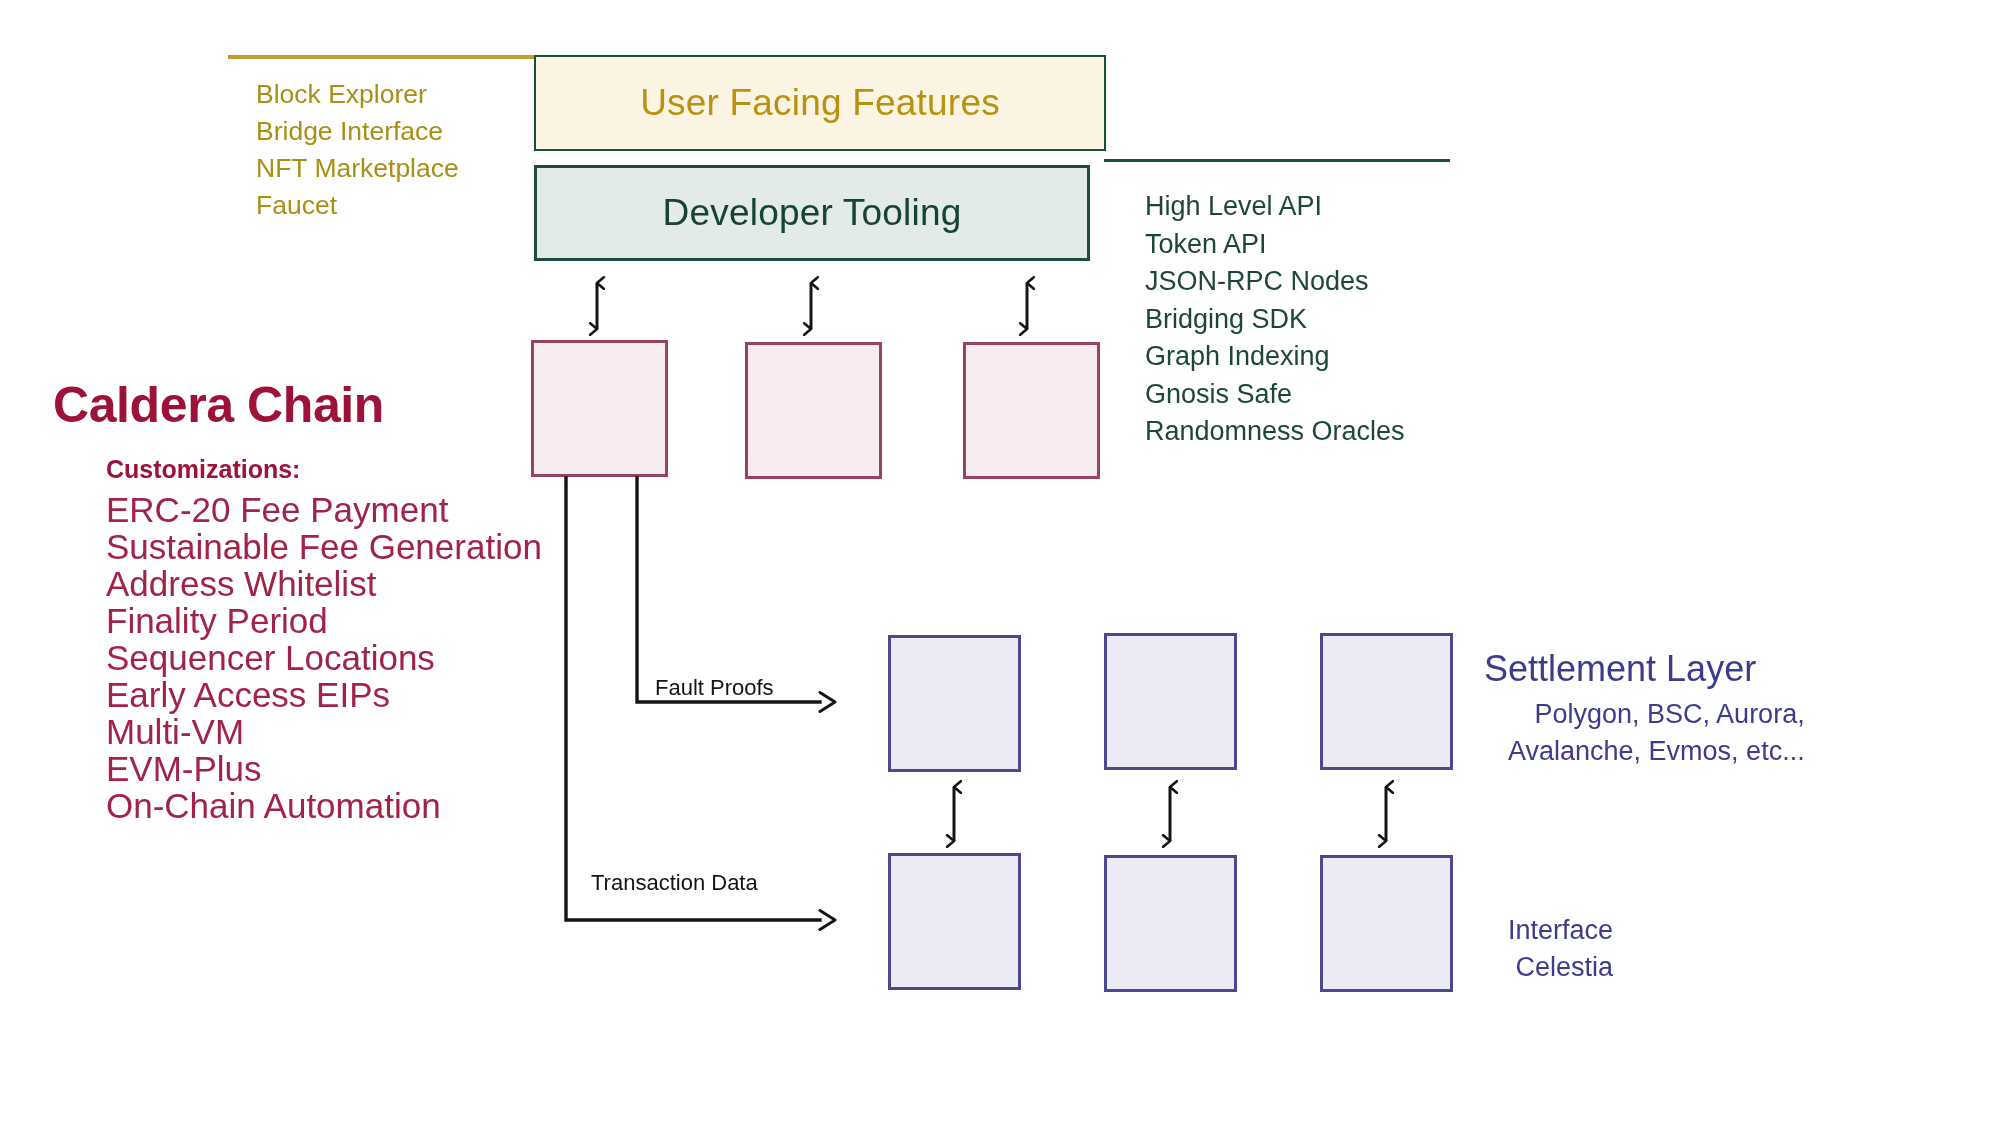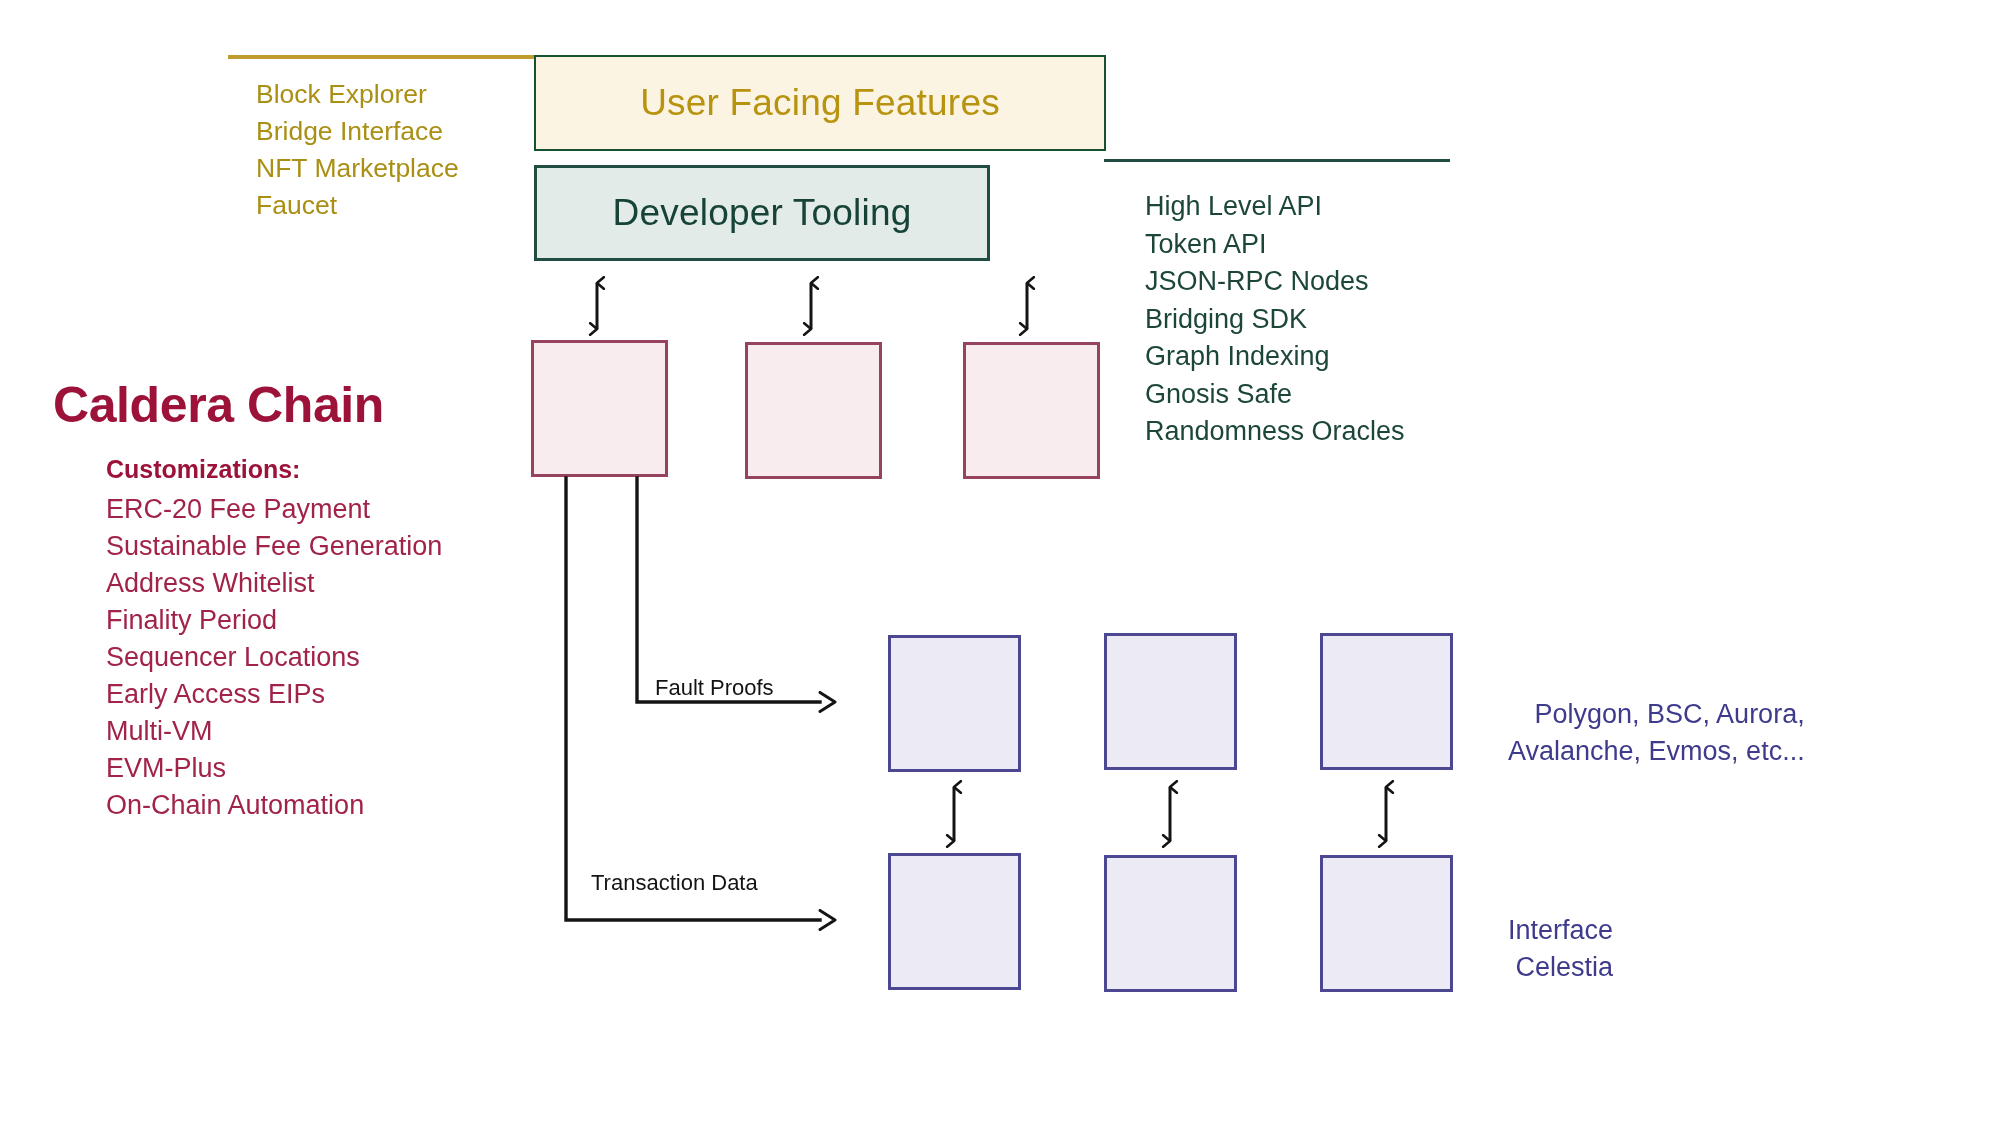--- a/index.html
+++ b/index.html
@@ -56,21 +56,21 @@
     border: 2px solid #14532d;
   }
   .banner-ufr .banner-label {
     color: #b8930f;
     font-size: 37px;
     letter-spacing: .2px;
   }
   .banner-dev {
     left: 534px;
     top: 165px;
-    width: 456px;
+    width: 556px;
     height: 96px;
     background: #e3ebe8;
     border: 3px solid #1f4d42;
   }
   .banner-dev .banner-label {
     color: #164237;
     font-size: 37px;
     letter-spacing: .2px;
   }
 
@@ -114,21 +114,21 @@
     color: #9c1239;
     font-size: 25px;
     font-weight: bold;
     white-space: nowrap;
   }
   .cust-list {
     position: absolute;
     left: 106px;
     top: 491px;
     color: #a12348;
-    font-size: 27px;
+    font-size: 35px;
     line-height: 37px;
     white-space: nowrap;
   }
 
   
   .pink-box {
     position: absolute;
     box-sizing: border-box;
     width: 137px;
     height: 137px;
@@ -281,20 +281,21 @@
     </g>
 
     <path d="M637 478 L637 702 L820 702" fill="none" stroke="#141414" stroke-width="3.4" stroke-linecap="square" stroke-linejoin="miter" marker-end="url(#arrRight)"></path>
 
     <path d="M566 478 L566 920 L820 920" fill="none" stroke="#141414" stroke-width="3.4" stroke-linecap="square" stroke-linejoin="miter" marker-end="url(#arrRight)"></path>
   </svg>
 
   <div class="flow-label fl-fault">Fault Proofs</div>
   <div class="flow-label fl-tx">Transaction Data</div>
 
+  <div class="layer-title settle-title">Settlement Layer</div>
   <div class="layer-sub settle-sub">
     <div>Polygon, BSC, Aurora,</div>
     <div>Avalanche, Evmos, etc...</div>
   </div>
 
   <div class="layer-sub da-sub">
     <div>Interface</div>
     <div>Celestia</div>
   </div>
 

